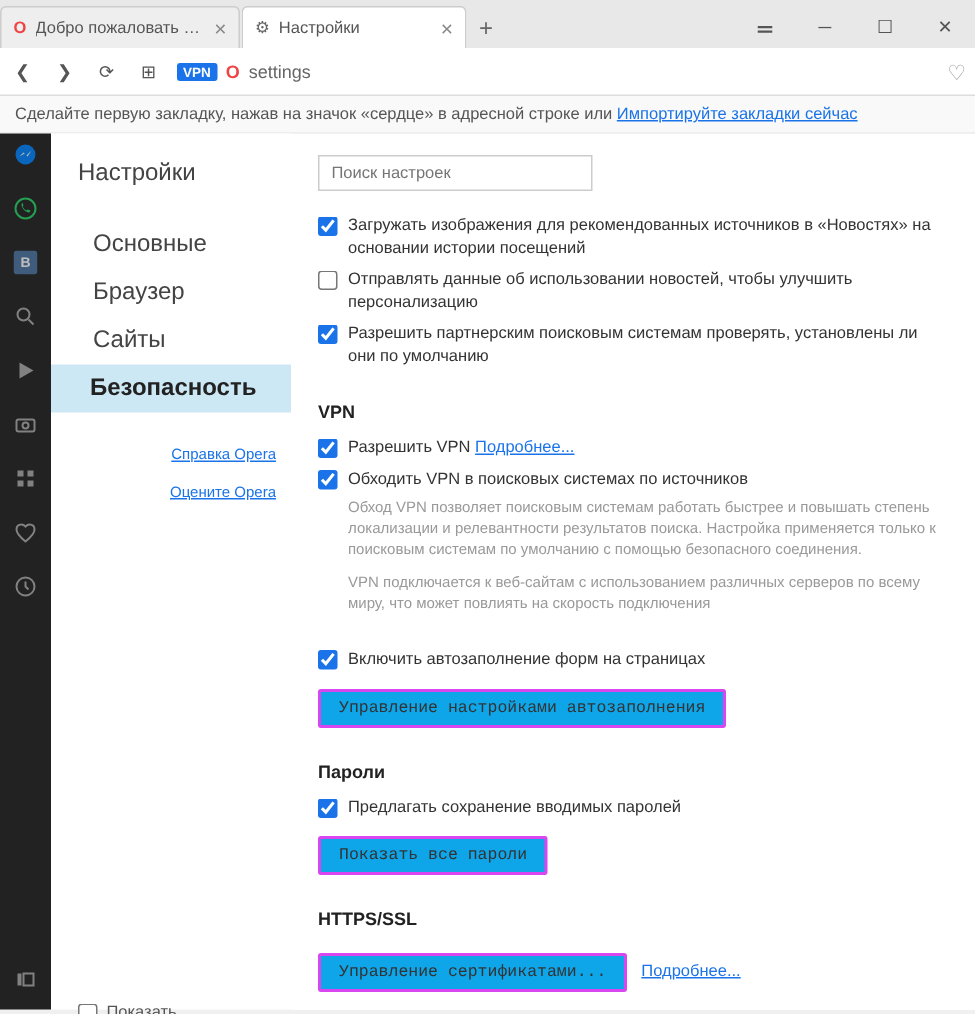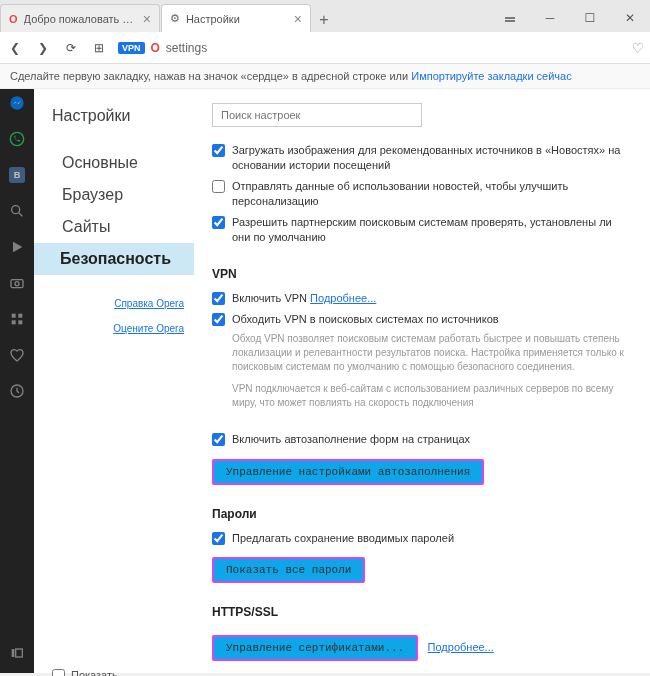--- a/index.html
+++ b/index.html
@@ -13,34 +13,34 @@
 .win-ctrls { margin-left: auto; display: flex; }
 .win-btn { width: 40px; height: 28px; display: flex; align-items: center; justify-content: center; cursor: pointer; color: #555; font-size: 12px; }
 .addrbar { height: 32px; background: #fff; border-bottom: 1px solid #ddd; display: flex; align-items: center; padding: 0 6px; gap: 10px; }
 .nav-btn { width: 18px; height: 18px; display: flex; align-items: center; justify-content: center; cursor: pointer; color: #555; }
 .addr-field { flex: 1; display: flex; align-items: center; gap: 6px; font-size: 12px; }
 .vpn-badge { background: #1a73e8; color: #fff; font-size: 9px; font-weight: bold; padding: 1px 4px; border-radius: 2px; }
 .o-icon { color: #e44; font-weight: bold; }
 .addr-text { color: #666; }
 .heart { color: #999; cursor: pointer; font-size: 14px; }
 .bookmark-hint { background: #f9f9f9; padding: 6px 10px; font-size: 11px; color: #555; border-bottom: 1px solid #eee; }
-.bookmark-hint a { color: #1a73e8; cursor: pointer; }
+.bookmark-hint a { color: #1a73e8; text-decoration: underline; cursor: pointer; }
 .main { display: flex; height: calc(100% - 32px - 32px - 28px); }
 .left-rail { width: 34px; background: #222; display: flex; flex-direction: column; align-items: center; padding-top: 4px; gap: 16px; }
 .rail-icon { width: 20px; height: 20px; display: flex; align-items: center; justify-content: center; cursor: pointer; opacity: 0.7; }
 .rail-icon svg { width: 16px; height: 16px; fill: #aaa; }
 .rail-spacer { flex: 1; }
 .sidebar { width: 160px; background: #fff; padding: 18px 0 10px 18px; }
 .sidebar h1 { font-size: 16px; font-weight: normal; color: #444; margin-bottom: 22px; }
 .side-item { padding: 7px 10px; font-size: 16px; color: #444; cursor: pointer; margin-left: -18px; padding-left: 28px; }
 .side-item.active { background: #cde8f5; font-weight: 600; color: #222; padding-left: 26px; }
 .side-link { display: block; padding: 5px 10px; font-size: 10px; color: #1a73e8; text-decoration: underline; cursor: pointer; margin-top: 4px; text-align: right; }
 .side-bottom { margin-top: 330px; font-size: 11px; color: #555; display: flex; align-items: flex-start; gap: 6px; }
 .content { flex: 1; background: #fff; padding: 14px 18px; overflow-y: auto; position: relative; }
-.search-box { width: 210px; padding: 5px 8px; border: 1px solid #ccc; font-size: 11px; color: #999; margin-bottom: 16px; background: #fff; }
+.search-box { width: 183px; padding: 5px 8px; border: 1px solid #ccc; font-size: 11px; color: #999; margin-bottom: 16px; background: #fff; }
 .section { margin-bottom: 22px; }
 .section h2 { font-size: 12px; font-weight: bold; color: #222; margin-bottom: 10px; }
 .opt { display: flex; align-items: flex-start; gap: 7px; margin-bottom: 5px; font-size: 11px; color: #333; line-height: 1.4; }
 .opt input { margin-top: 1px; accent-color: #1a73e8; }
 .opt-link { color: #1a73e8; text-decoration: underline; cursor: pointer; }
 .fine { font-size: 10px; color: #999; line-height: 1.4; margin-left: 20px; margin-top: 3px; margin-bottom: 8px; }
 .btn { display: inline-block; background: #0ea5e9; border: 2px solid #d946ef; border-radius: 2px; padding: 5px 12px; font-size: 11px; cursor: pointer; margin-top: 6px; margin-right: 6px; color: #333; font-family: Liberation Mono, monospace; }
 .inline-link { color: #1a73e8; text-decoration: underline; font-size: 11px; cursor: pointer; }
 .content::-webkit-scrollbar { width: 10px; }
 .content::-webkit-scrollbar-thumb { background: #ccc; border-radius: 5px; }
@@ -185,21 +185,21 @@
       <label class="opt">
           <input type="checkbox" checked="" style="">
           <span>Разрешить партнерским поисковым системам проверять, установлены ли они по умолчанию</span>
         </label>
     </div>
 
     <div class="section">
       <h2>VPN</h2>
       <label class="opt">
           <input type="checkbox" checked="" style="">
-          <span><span>Включить VPN</span> <a class="opt-link">Подробнее...</a></span>
+          <span><span>Разрешить VPN</span> <a class="opt-link">Подробнее...</a></span>
         </label>
       <label class="opt">
           <input type="checkbox" checked="" style="">
           <span>Обходить VPN в поисковых системах по источников</span>
         </label>
       <div class="fine">Обход VPN позволяет поисковым системам работать быстрее и повышать степень локализации и релевантности результатов поиска. Настройка применяется только к поисковым системам по умолчанию с помощью безопасного соединения.</div>
       <div class="fine">VPN подключается к веб-сайтам с использованием различных серверов по всему миру, что может повлиять на скорость подключения</div>
     </div>
 
     <div class="section">

